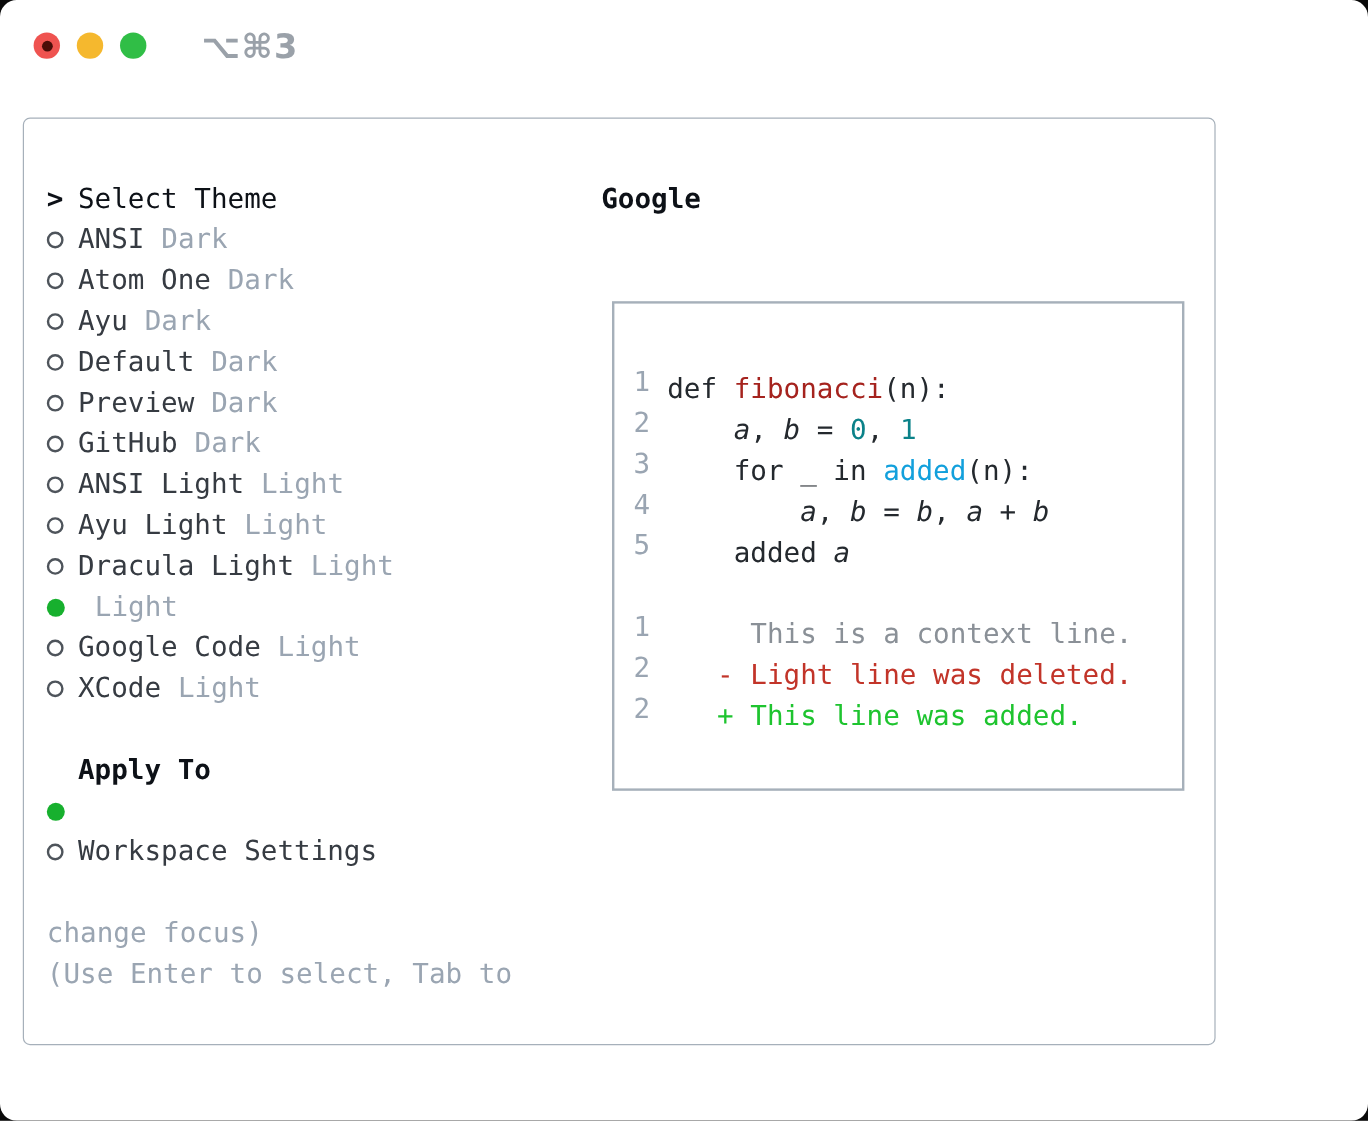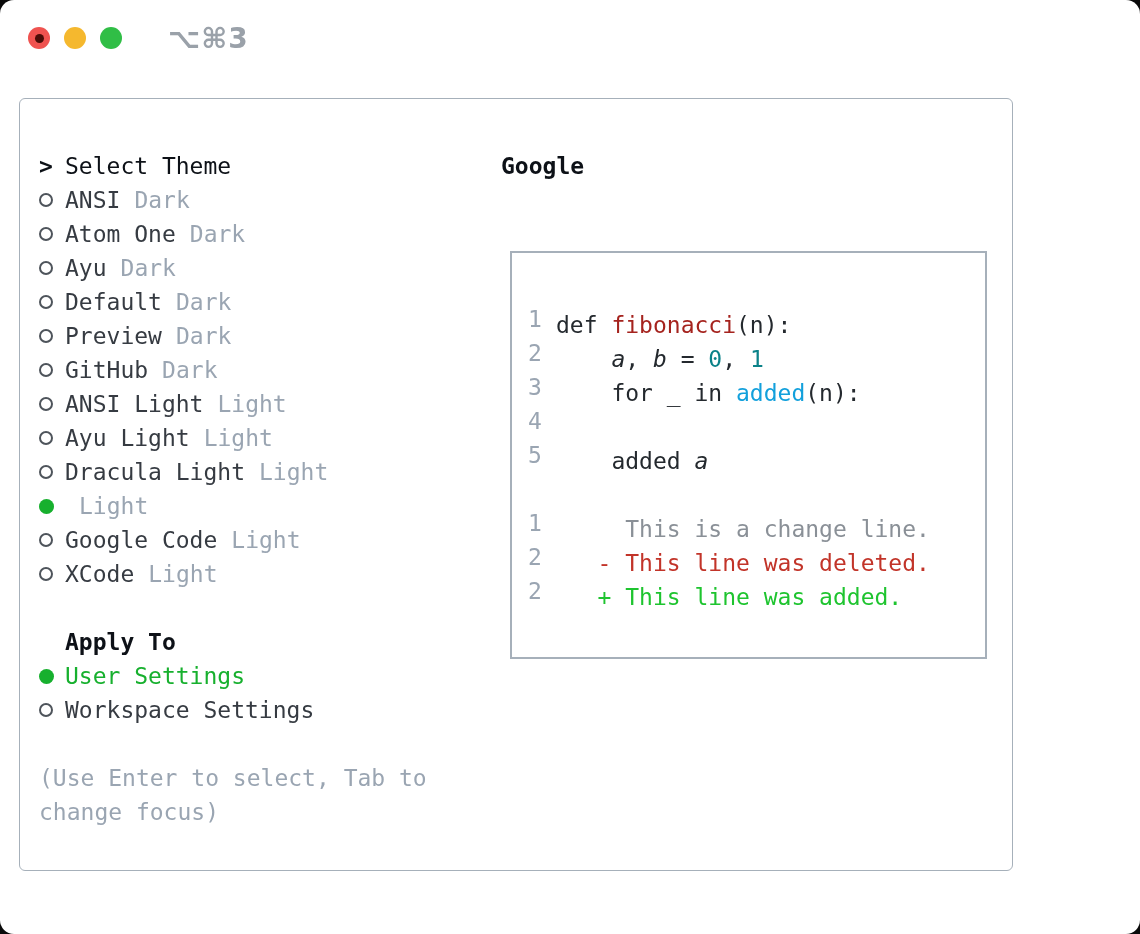--- a/index.html
+++ b/index.html
@@ -95,43 +95,43 @@
         </div>
 
       <div class="row blank"></div>
 
       <div class="row">
         <span class="marker"></span>
         <span class="apply-label">Apply To</span>
       </div>
 
       <div id="apply-list">
-          <div class="row apply-item selected"><span class="marker"><span class="radio on"></span></span><span class="item-name">User Settings</span></div>
+          <div class="row apply-item selected"><span class="marker"><span class="radio on"></span></span></div>
           <div class="row apply-item"><span class="marker"><span class="radio"></span></span><span class="item-name">Workspace Settings</span></div>
         </div>
 
       <div class="row blank"></div>
 
+      <div class="row help">change focus)</div>
       <div class="row help">(Use Enter to select, Tab to</div>
-      <div class="row help">change focus)</div>
     </div>
 
     <div class="right-col">
       <div class="row preview-header">Google</div>
       <div class="preview-box">
         <div id="code-block">
             <div class="row"><span class="ln">1</span><span class="codebody"><span class="c-plain">def </span><span class="c-func">fibonacci</span><span class="c-plain">(n):</span></span></div>
             <div class="row"><span class="ln">2</span><span class="codebody"><span class="c-plain">    </span><span class="c-var">a</span><span class="c-plain">, </span><span class="c-var">b</span><span class="c-plain"> = </span><span class="c-num">0</span><span class="c-plain">, </span><span class="c-num">1</span></span></div>
             <div class="row"><span class="ln">3</span><span class="codebody"><span class="c-plain">    for _ in </span><span class="c-builtin">added</span><span class="c-plain">(n):</span></span></div>
-            <div class="row"><span class="ln">4</span></div>
+            <div class="row"><span class="ln">4</span><span class="codebody"><span class="c-plain">        </span><span class="c-var">a</span><span class="c-plain">, </span><span class="c-var">b</span><span class="c-plain"> = </span><span class="c-var">b</span><span class="c-plain">, </span><span class="c-var">a</span><span class="c-plain"> + </span><span class="c-var">b</span></span></div>
             <div class="row"><span class="ln">5</span><span class="codebody"><span class="c-plain">    added </span><span class="c-var">a</span></span></div>
           </div>
         <div class="row blank"></div>
         <div id="diff-block">
-            <div class="row"><span class="ln">1</span><span class="codebody diff-context">     This is a change line.</span></div>
-            <div class="row"><span class="ln">2</span><span class="codebody diff-deleted">   - This line was deleted.</span></div>
+            <div class="row"><span class="ln">1</span><span class="codebody diff-context">     This is a context line.</span></div>
+            <div class="row"><span class="ln">2</span><span class="codebody diff-deleted">   - Light line was deleted.</span></div>
             <div class="row"><span class="ln">2</span><span class="codebody diff-added">   + This line was added.</span></div>
           </div>
       </div>
     </div>
 
   </div>
 </div>
 
 </body></html>

